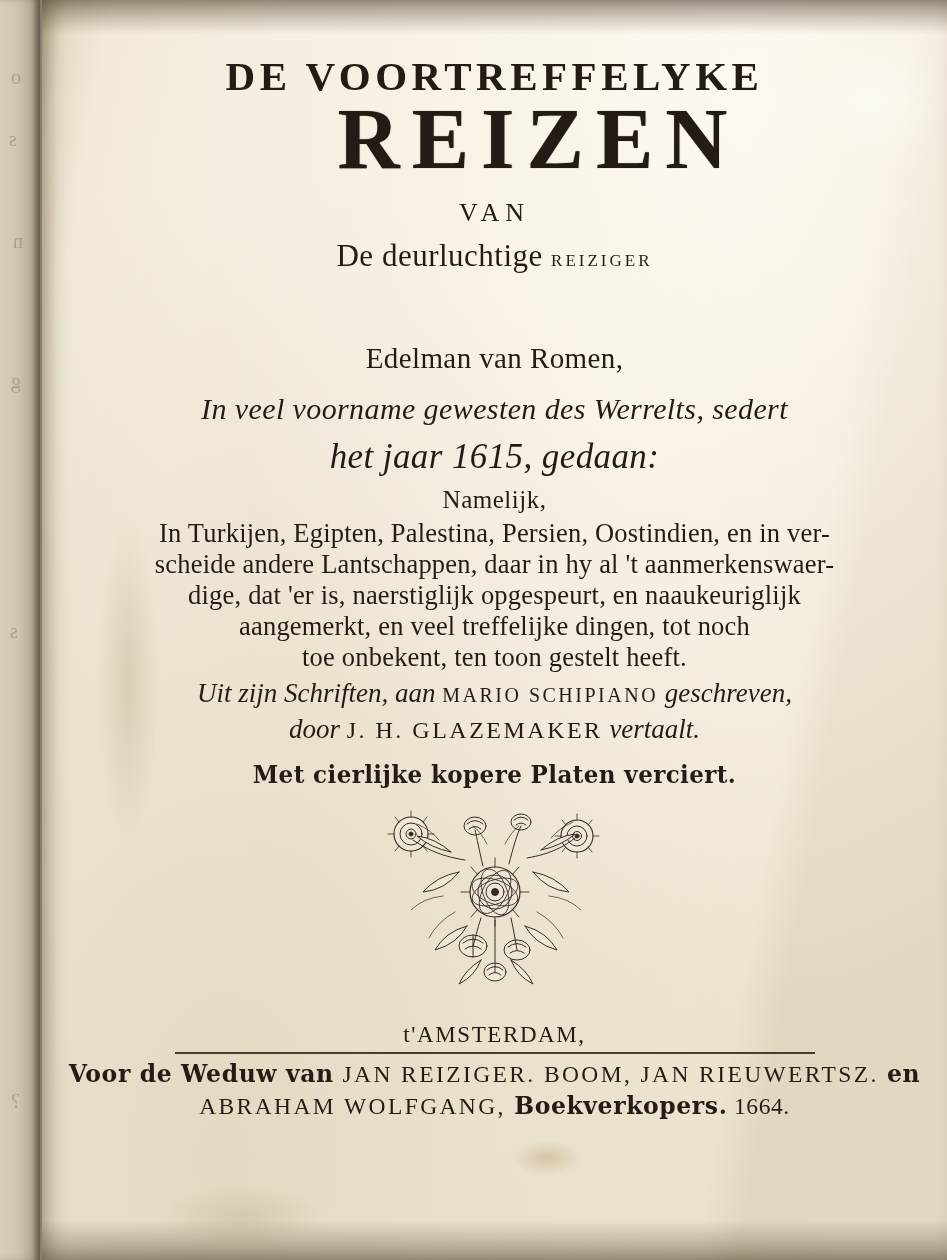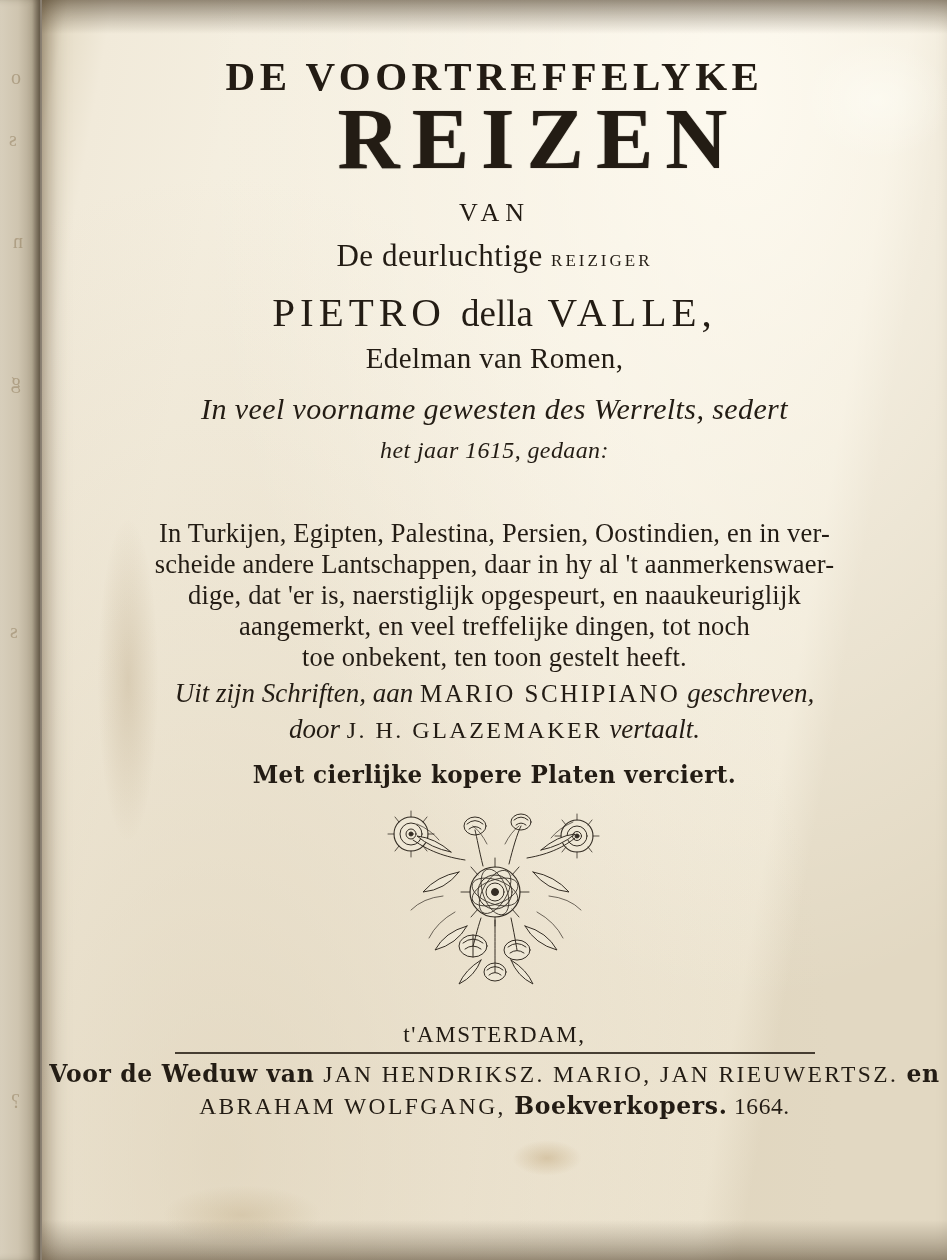--- a/index.html
+++ b/index.html
@@ -136,21 +136,21 @@
     letter-spacing: .4px;
   }
   .l-ital1 {
     top: 392px;
     font-size: 30px;
     font-style: italic;
     letter-spacing: .4px;
   }
   .l-ital2 {
     top: 437px;
-    font-size: 24px;
+    font-size: 35px;
     font-style: italic;
     letter-spacing: .4px;
   }
   .l-namelijk {
     top: 486px;
     font-size: 25px;
     letter-spacing: .5px;
   }
   .body-blk {
     top: 518px;
@@ -158,21 +158,21 @@
     line-height: 31px;
     letter-spacing: .2px;
   }
   .body-blk div { white-space: nowrap; }
 
   .l-uit {
     top: 678px;
     font-size: 27px;
     font-style: italic;
   }
-  .l-uit .sc { font-style: normal; font-size: 25px; letter-spacing: 2.5px; }
+  .l-uit .sc { font-style: normal; font-size: 20px; letter-spacing: 2.5px; }
   .l-door {
     top: 714px;
     font-size: 27px;
     font-style: italic;
   }
   .l-door .sc { font-style: normal; font-size: 24px; letter-spacing: 2.5px; margin-top: 48px; }
 
   .l-gothic {
     top: 760px;
     font-size: 24px;
@@ -251,29 +251,27 @@
   <div class="type-block">
 
     <div class="ln l-title1">DE VOORTREFFELYKE</div>
     <div class="ln l-title2">REIZEN</div>
     <div class="ln l-van">VAN</div>
 
     <div class="ln l-deurl">
       <span>De deurluchtige </span><span class="sc">REIZIGER</span>
     </div>
 
-    <div class="ln l-pietro">
-      <span>PIETRO </span><span class="small">della</span><span> VALLE,</span>
-    </div>
 
     <div class="ln l-edelman">Edelman van Romen,</div>
 
     <div class="ln l-ital1">In veel voorname gewesten des Werrelts, sedert</div>
     <div class="ln l-ital2">het jaar 1615, gedaan:</div>
 
+    <div class="ln l-namelijk">Namelijk,</div>
 
     <div class="ln body-blk">
       <div>In Turkijen, Egipten, Palestina, Persien, Oostindien, en in ver-</div>
       <div>scheide andere Lantschappen, daar in hy al 't aanmerkenswaer-</div>
       <div>dige, dat 'er is, naerstiglijk opgespeurt, en naaukeuriglijk</div>
       <div>aangemerkt, en veel treffelijke dingen, tot noch</div>
       <div>toe onbekent, ten toon gestelt heeft.</div>
     </div>
 
     <div class="ln l-uit">
@@ -373,21 +371,21 @@
       </g>
     </svg>
 
     <div class="ln l-amst">
       <span>t'AMSTERDAM,</span>
     </div>
 
     <div class="rule"></div>
 
     <div class="ln imprint1">
-      <span class="goth">Voor de Weduw van </span><span class="spc">JAN HENDRIKSZ. MARIO, JAN RIEUWERTSZ. </span><span class="goth">en</span>
+      <span class="goth">Voor de Weduw van </span><span class="spc">JAN REIZIGER. BOOM, JAN RIEUWERTSZ. </span><span class="goth">en</span>
     </div>
 
     <div class="ln imprint2">
       <span class="spc">ABRAHAM WOLFGANG, </span><span class="goth">Boekverkopers.</span><span> 1664.</span>
     </div>
 
   </div>
 
   <div class="edge-shadow-top"></div>
   <div class="edge-shadow-bottom"></div>

